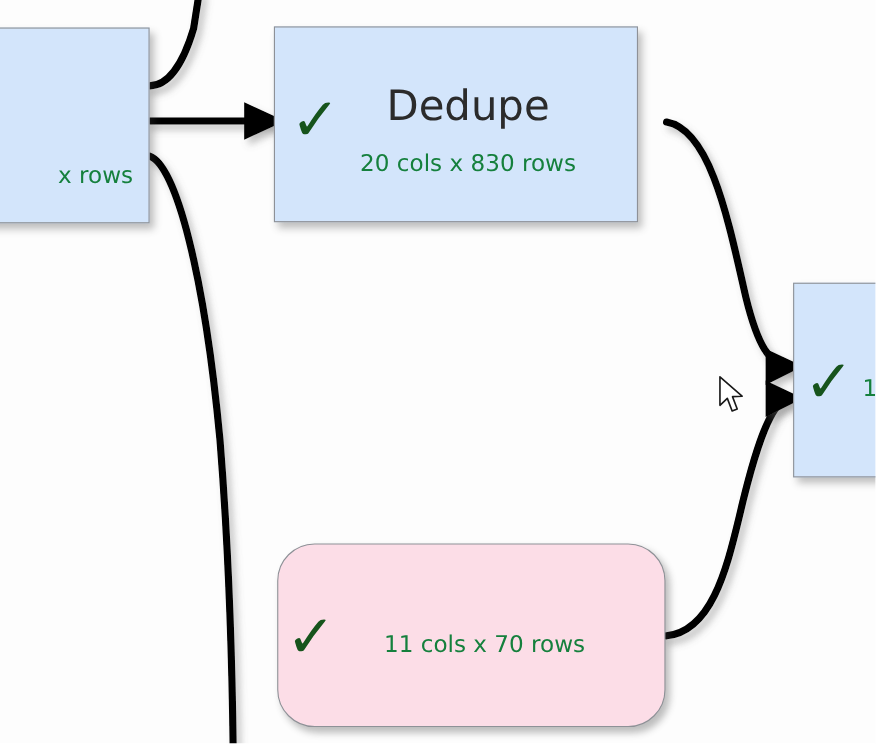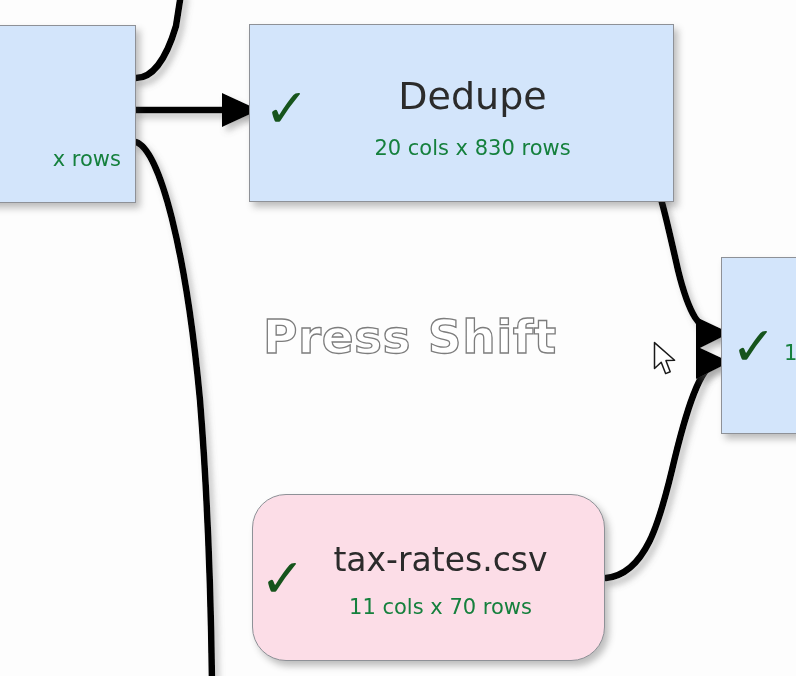--- a/index.html
+++ b/index.html
@@ -58,21 +58,21 @@
     height: 178px;
     align-items: flex-end;
     justify-content: flex-end;
     padding: 0 14px 32px 0;
   }
   #node-upstream .node-sub { margin-top: 0; }
 
   #node-dedupe {
     left: 249px;
     top: 24px;
-    width: 425px;
+    width: 331px;
     height: 178px;
     padding-left: 22px;
   }
   #node-dedupe .node-title { margin-top: 10px; }
 
   #node-downstream {
     left: 721px;
     top: 257px;
     width: 176px;
     height: 177px;
@@ -169,27 +169,25 @@
   <div class="node" id="node-dedupe">
     <div class="node-title">Dedupe</div>
     <div class="node-sub">20 cols x 830 rows</div>
   </div>
 
   <div class="node" id="node-downstream">
     <div class="node-sub">1</div>
   </div>
 
   <div class="node pink" id="node-taxrates">
-    <div class="node-title">tax-rates.csv</div>
     <div class="node-sub">11 cols x 70 rows</div>
   </div>
 
   <div class="check" id="check-dedupe">✓</div>
   <div class="check" id="check-down">✓</div>
   <div class="check" id="check-tax">✓</div>
 
-  <div id="press-shift">Press Shift</div>
 
   <svg id="cursor" viewBox="0 0 26 38" width="26" height="38">
     <path d="M2.5 1.6 L2.5 27.5 L9.2 21.2 L13.6 32.6 L18.2 30.8 L13.9 19.6 L22.6 19.2 Z" fill="#ffffff" stroke="#1a1a1a" stroke-width="1.5" stroke-linejoin="round"></path>
   </svg>
 
 </div>
 
 </body></html>

